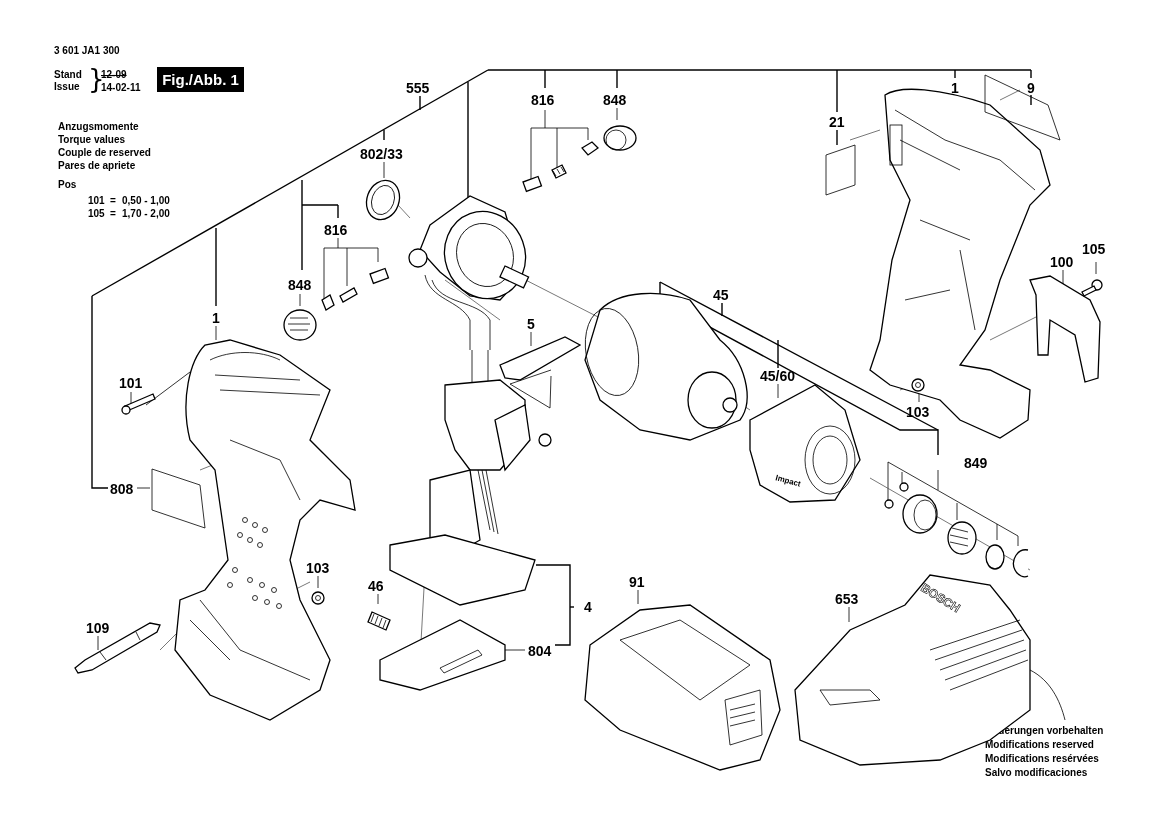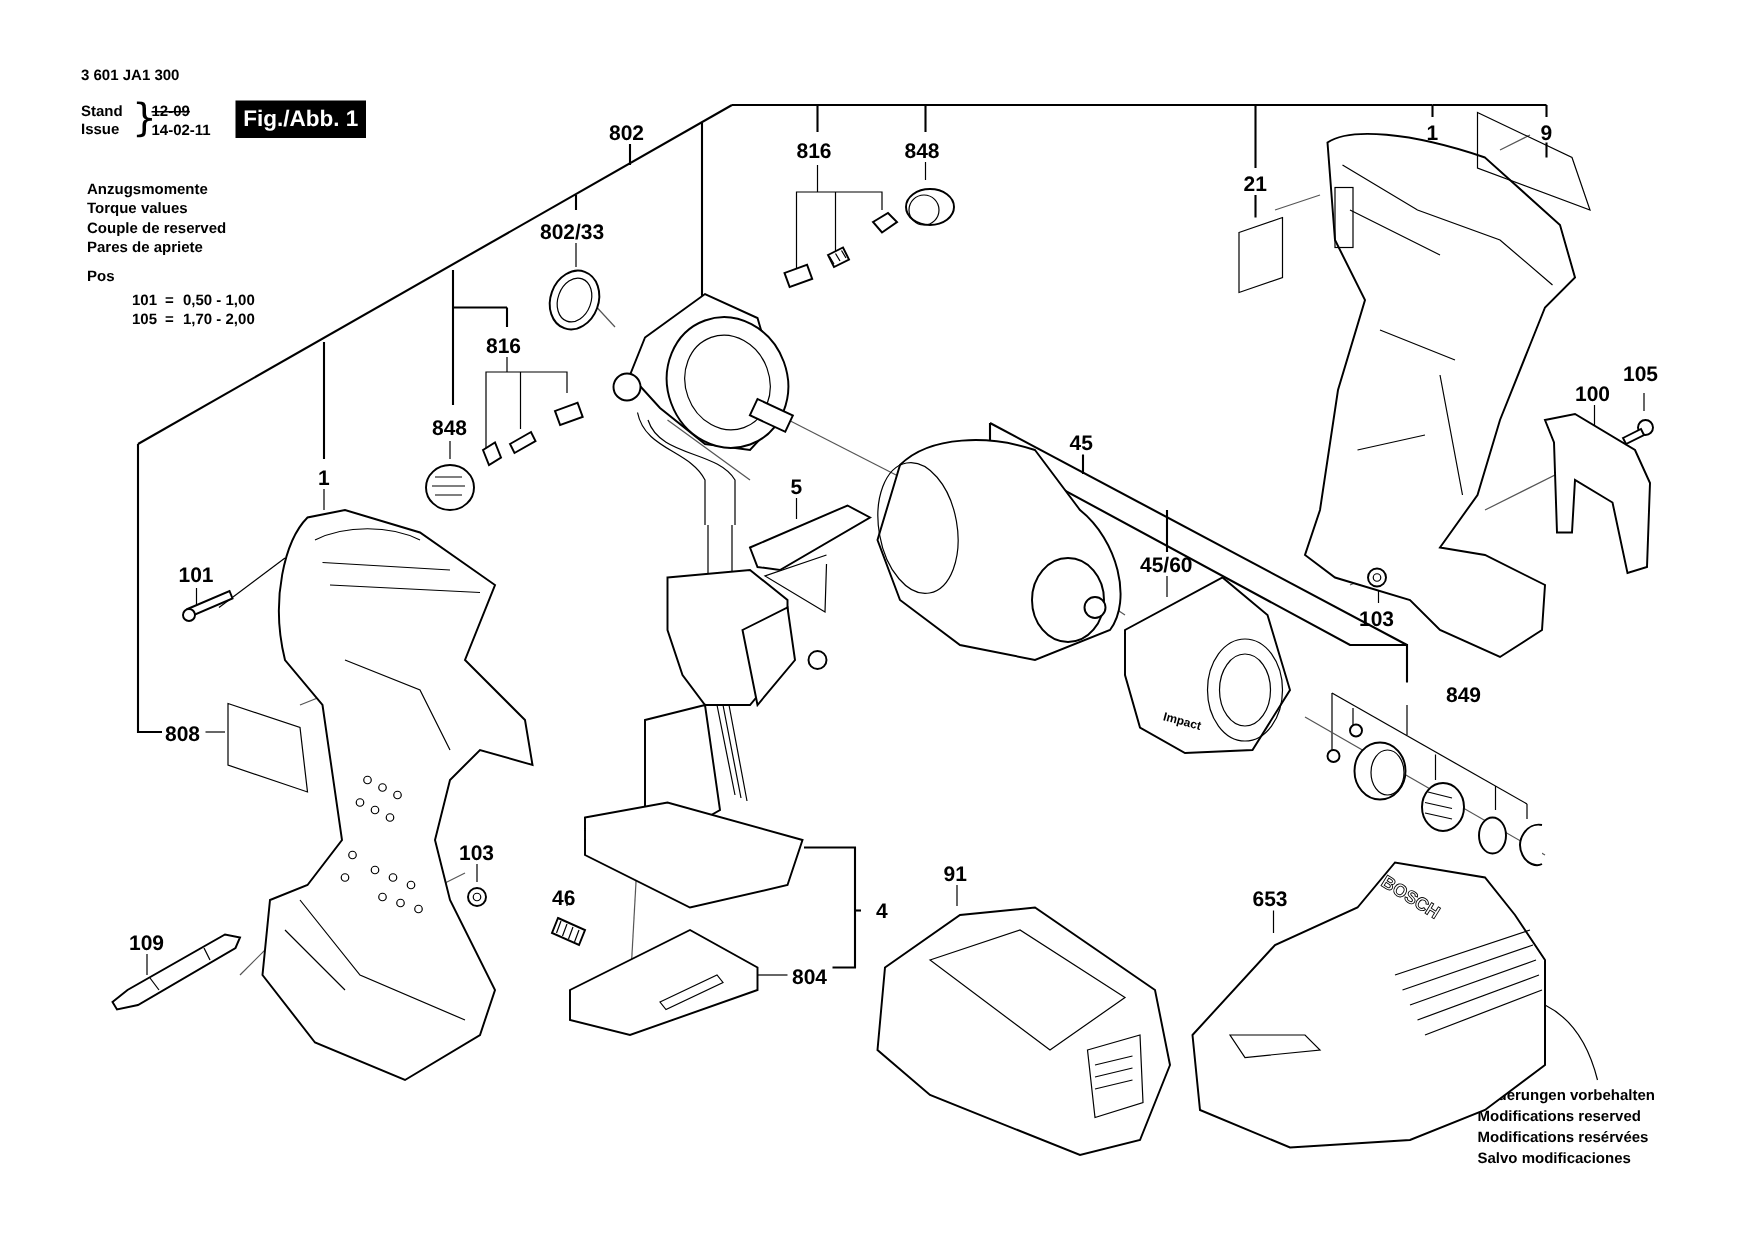--- a/index.html
+++ b/index.html
@@ -312,38 +312,38 @@
 
   <g>
     <path class="part" d="M795,690 L850,630 L905,605 L930,575 L990,585 L1010,610 L1030,640 L1030,710 L990,740 L940,760 L860,765 L800,740 Z"></path>
     <path class="detail" d="M820,690 L870,690 L880,700 L830,705 Z"></path>
     <path class="detail" d="M930,650 L1020,620 M935,660 L1022,630 M940,670 L1024,640 M945,680 L1026,650 M950,690 L1028,660"></path>
     <path class="thin" d="M1030,670 C1050,680 1060,700 1065,720"></path>
     <text x="920" y="590" font-family="Liberation Sans, sans-serif" font-size="12" font-weight="bold" fill="none" stroke="#000" stroke-width="0.6" transform="rotate(32 920 590)">BOSCH</text>
   </g>
 </svg>
 
-<div class="lbl" style="left:406px; top:80px;">802</div>
+<div class="lbl" style="left:406px; top:80px;">555</div>
 <div class="lbl" style="left:360px; top:146px;">802/33</div>
 <div class="lbl" style="left:531px; top:92px;">816</div>
 <div class="lbl" style="left:603px; top:92px;">848</div>
 <div class="lbl" style="left:829px; top:114px;">21</div>
 <div class="lbl" style="left:951px; top:80px;">1</div>
 <div class="lbl" style="left:1027px; top:80px;">9</div>
 <div class="lbl" style="left:324px; top:222px;">816</div>
 <div class="lbl" style="left:288px; top:277px;">848</div>
 <div class="lbl" style="left:212px; top:310px;">1</div>
 <div class="lbl" style="left:119px; top:375px;">101</div>
 <div class="lbl" style="left:527px; top:316px;">5</div>
 <div class="lbl" style="left:713px; top:287px;">45</div>
 <div class="lbl" style="left:760px; top:368px;">45/60</div>
 <div class="lbl" style="left:1050px; top:254px;">100</div>
 <div class="lbl" style="left:1082px; top:241px;">105</div>
 <div class="lbl" style="left:906px; top:404px;">103</div>
 <div class="lbl" style="left:964px; top:455px;">849</div>
 <div class="lbl" style="left:110px; top:481px;">808</div>
 <div class="lbl" style="left:306px; top:560px;">103</div>
 <div class="lbl" style="left:86px; top:620px;">109</div>
-<div class="lbl" style="left:368px; top:578px;margin-top:12px;">46</div>
+<div class="lbl" style="left:368px; top:578px;">46</div>
 <div class="lbl" style="left:584px; top:599px;">4</div>
 <div class="lbl" style="left:528px; top:643px;">804</div>
 <div class="lbl" style="left:629px; top:574px;">91</div>
 <div class="lbl" style="left:835px; top:591px;">653</div>
 
 </body></html>

